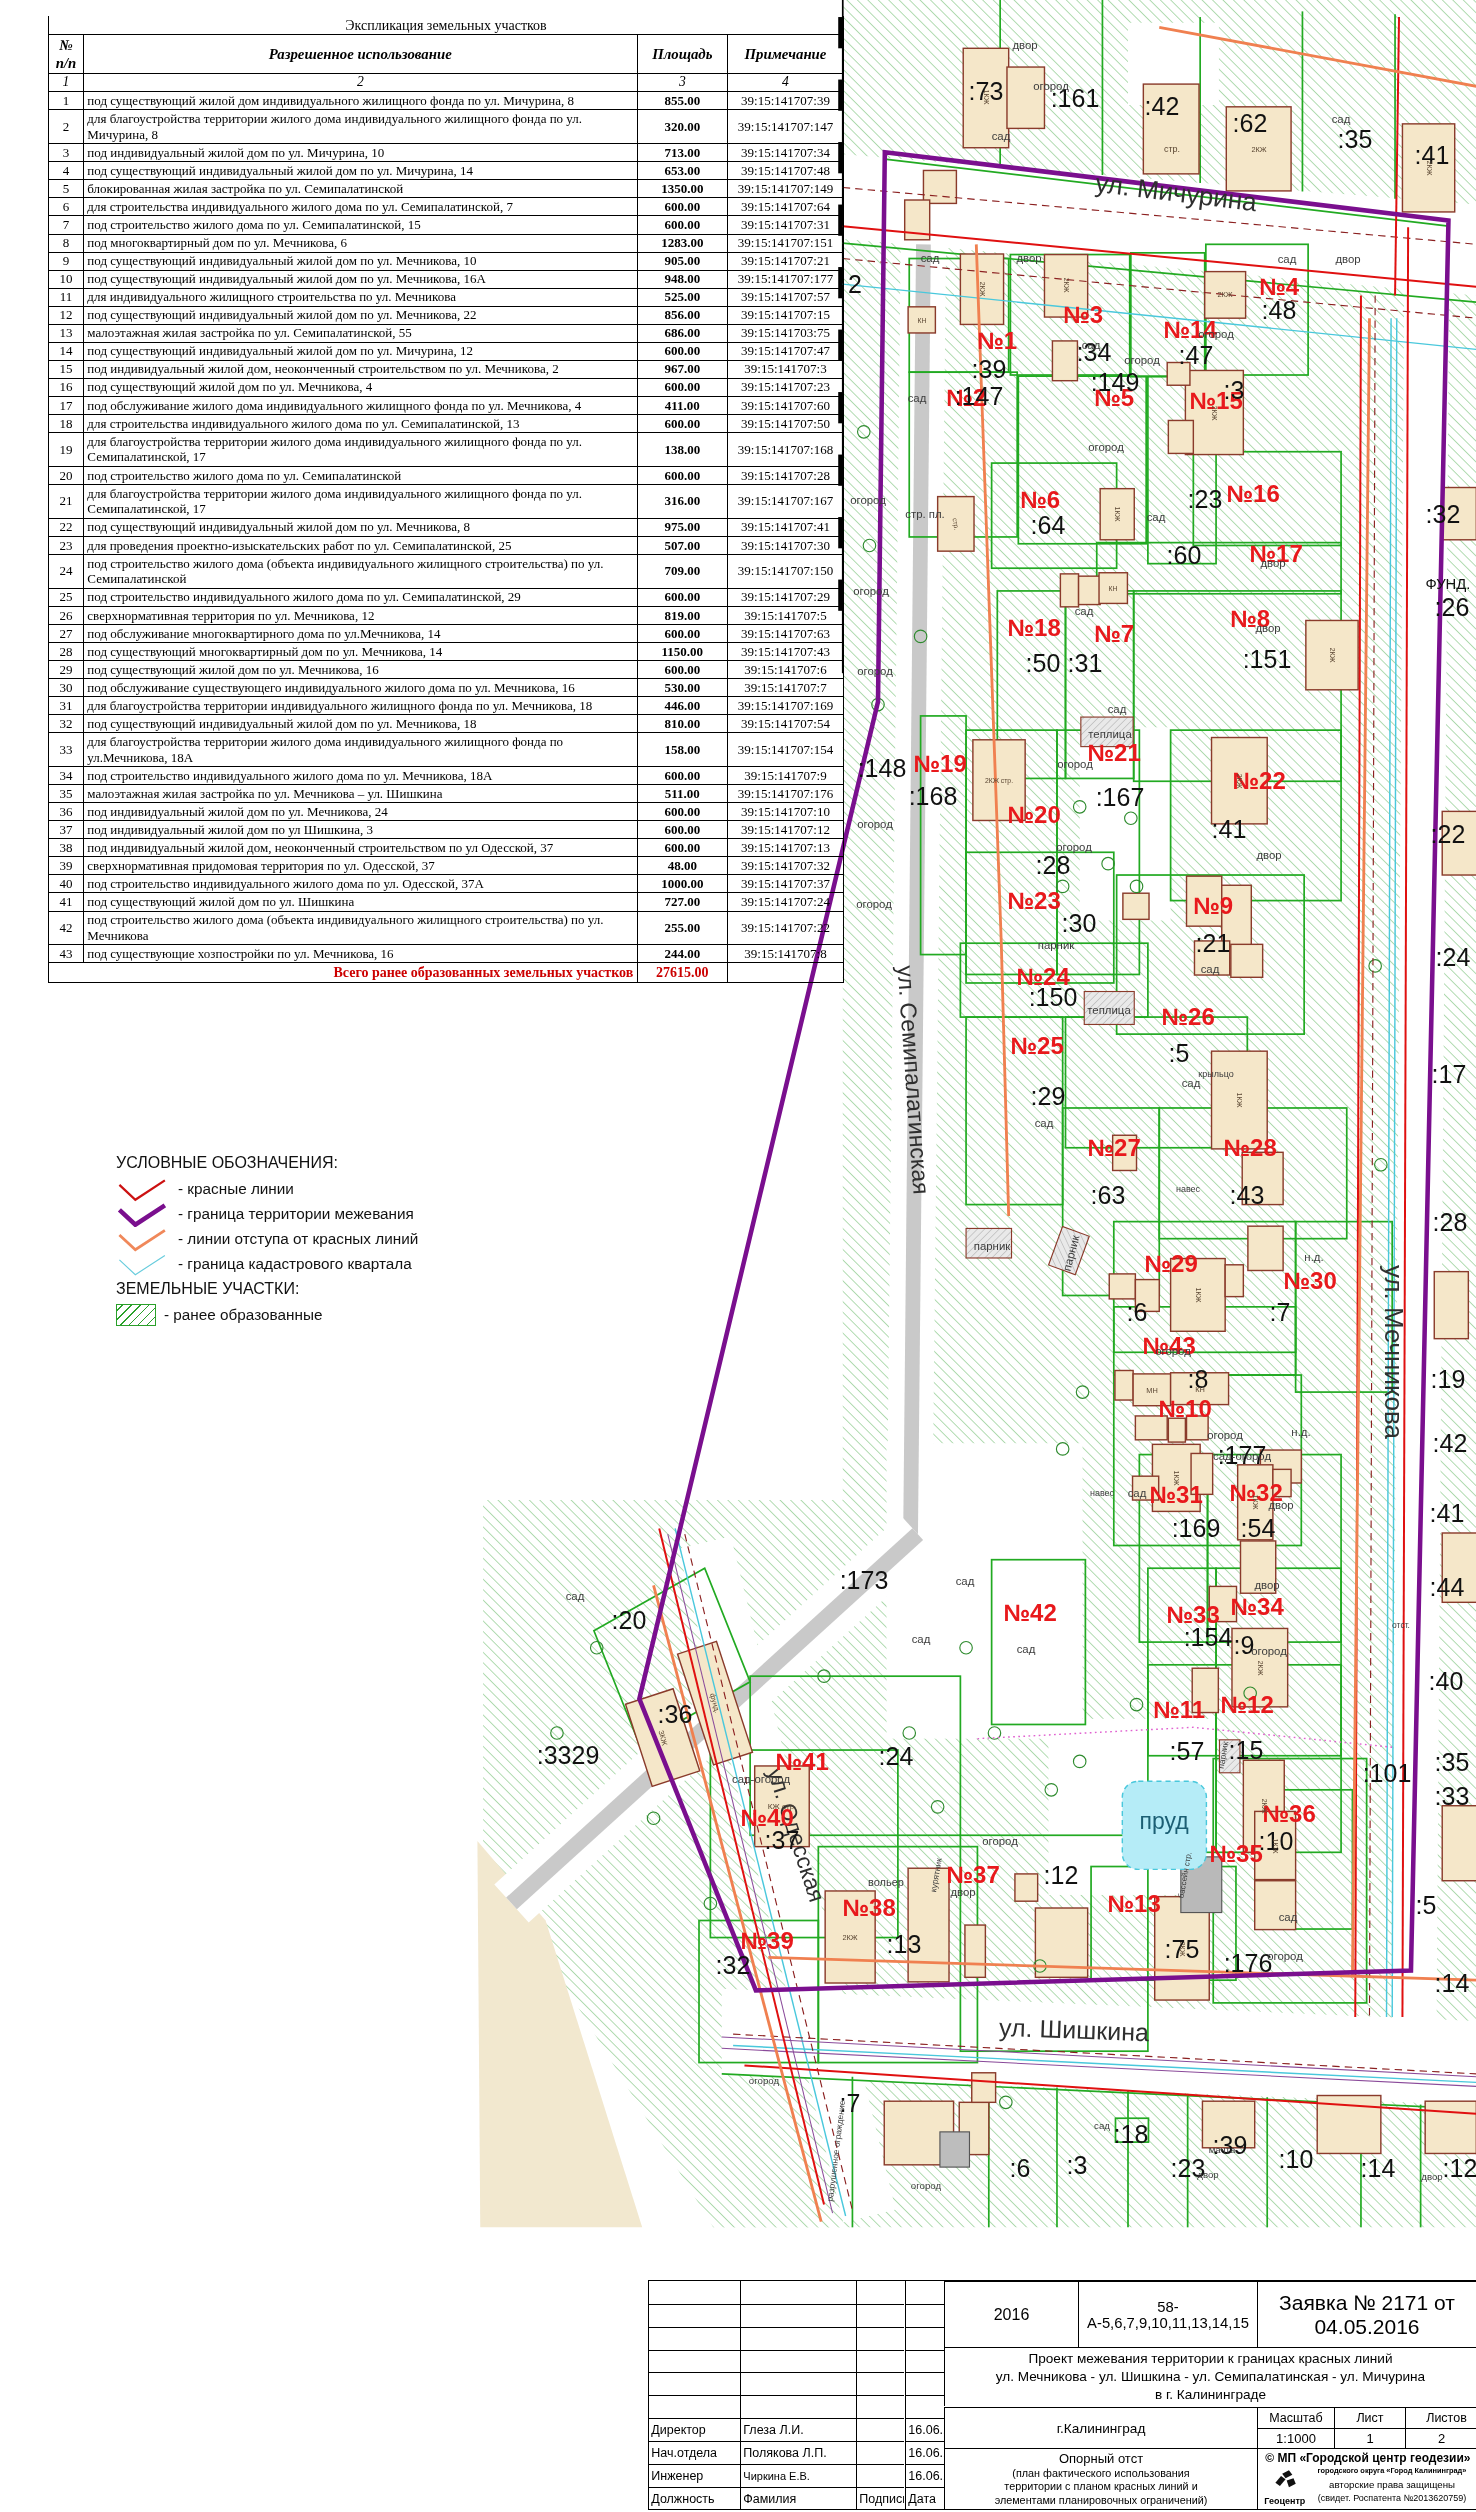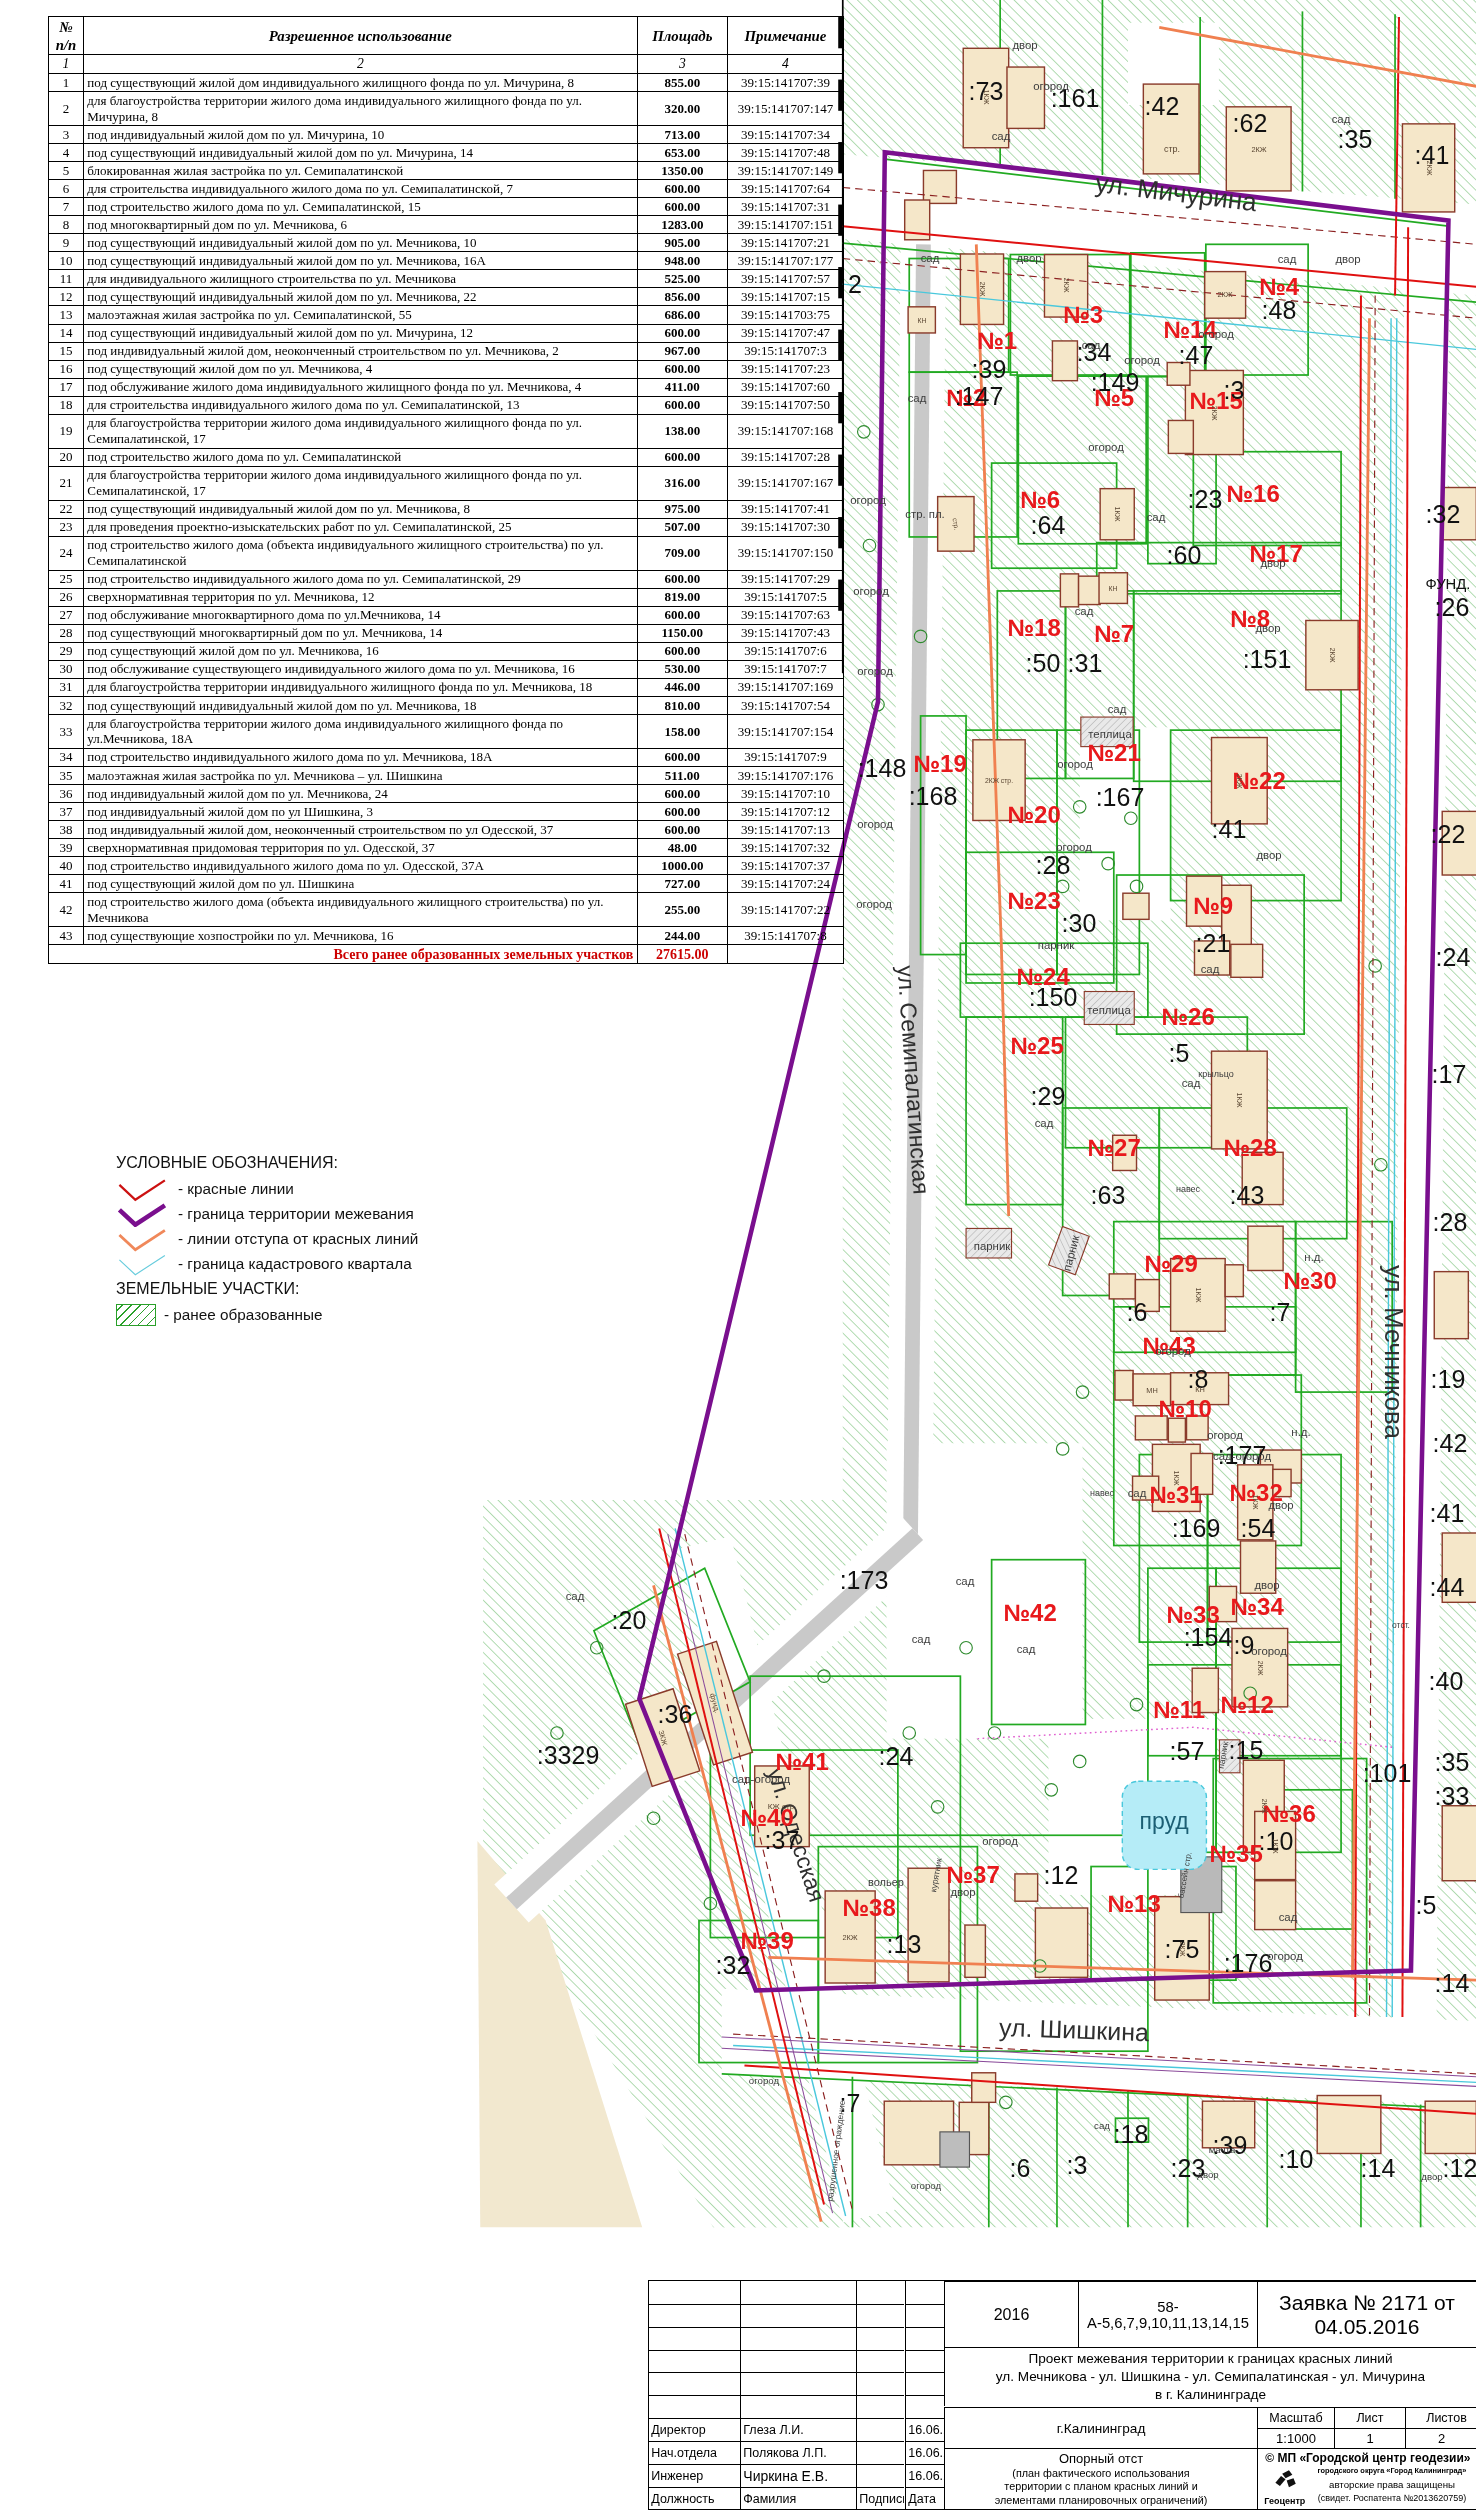--- a/index.html
+++ b/index.html
@@ -549,20 +549,23 @@
       <span class="ml bld-label" style="left: 1182px; top: 1949px; transform: translate(-50%, -50%) rotate(90deg);">2КЖ</span>
       <span class="ml bld-label" style="left: 663px; top: 1738px; transform: translate(-50%, -50%) rotate(75deg);">3КЖ</span>
       <span class="ml bld-label" style="left: 715px; top: 1703px; transform: translate(-50%, -50%) rotate(75deg); font-size: 7.4px;">фунд.</span>
       <span class="ml bld-label" style="left: 1275px; top: 1846px; transform: translate(-50%, -50%) rotate(90deg);">1КЖ</span>
       <span class="ml pond-label" style="left: 1164px; top: 1821px;">пруд</span>
     </div>
 
   <table id="spec-table">
     <tbody>
       <tr>
+          <td class="subtitle" colspan="4">Экспликация земельных участков</td>
+        </tr>
+      <tr>
         <th>№ п/п</th>
         <th>Разрешенное использование</th>
         <th>Площадь</th>
         <th>Примечание</th>
       </tr>
       <tr>
         <td class="colnum">1</td>
         <td class="colnum">2</td>
         <td class="colnum">3</td>
         <td class="colnum">4</td>
@@ -903,21 +906,21 @@
         <div class="abs" style="left: 256px; top: 114px; width: 40px; height: 23px; border-top: 1.1px solid rgb(0, 0, 0); border-left: 1.1px solid rgb(0, 0, 0); font-size: 12.5px; display: flex; align-items: center; padding-left: 2.3px; box-sizing: border-box; overflow: hidden;"></div>
         <div class="abs" style="left: 0px; top: 137px; width: 91px; height: 23px; border-top: 1.1px solid rgb(0, 0, 0); border-left: 0px solid rgb(0, 0, 0); font-size: 12.5px; display: flex; align-items: center; padding-left: 2.3px; box-sizing: border-box; overflow: hidden;">Директор</div>
         <div class="abs" style="left: 91px; top: 137px; width: 116px; height: 23px; border-top: 1.1px solid rgb(0, 0, 0); border-left: 1.1px solid rgb(0, 0, 0); font-size: 12.5px; display: flex; align-items: center; padding-left: 2.3px; box-sizing: border-box; overflow: hidden;">Глеза Л.И.</div>
         <div class="abs" style="left: 207px; top: 137px; width: 48px; height: 23px; border-top: 1.1px solid rgb(0, 0, 0); border-left: 1.1px solid rgb(0, 0, 0); font-size: 12.5px; display: flex; align-items: center; padding-left: 2.3px; box-sizing: border-box; overflow: hidden;"></div>
         <div class="abs" style="left: 256px; top: 137px; width: 40px; height: 23px; border-top: 1.1px solid rgb(0, 0, 0); border-left: 1.1px solid rgb(0, 0, 0); font-size: 12.5px; display: flex; align-items: center; padding-left: 2.3px; box-sizing: border-box; overflow: hidden;">16.06.16</div>
         <div class="abs" style="left: 0px; top: 160px; width: 91px; height: 23px; border-top: 1.1px solid rgb(0, 0, 0); border-left: 0px solid rgb(0, 0, 0); font-size: 12.5px; display: flex; align-items: center; padding-left: 2.3px; box-sizing: border-box; overflow: hidden;">Нач.отдела</div>
         <div class="abs" style="left: 91px; top: 160px; width: 116px; height: 23px; border-top: 1.1px solid rgb(0, 0, 0); border-left: 1.1px solid rgb(0, 0, 0); font-size: 12.5px; display: flex; align-items: center; padding-left: 2.3px; box-sizing: border-box; overflow: hidden;">Полякова Л.П.</div>
         <div class="abs" style="left: 207px; top: 160px; width: 48px; height: 23px; border-top: 1.1px solid rgb(0, 0, 0); border-left: 1.1px solid rgb(0, 0, 0); font-size: 12.5px; display: flex; align-items: center; padding-left: 2.3px; box-sizing: border-box; overflow: hidden;"></div>
         <div class="abs" style="left: 256px; top: 160px; width: 40px; height: 23px; border-top: 1.1px solid rgb(0, 0, 0); border-left: 1.1px solid rgb(0, 0, 0); font-size: 12.5px; display: flex; align-items: center; padding-left: 2.3px; box-sizing: border-box; overflow: hidden;">16.06.16</div>
         <div class="abs" style="left: 0px; top: 183px; width: 91px; height: 23px; border-top: 1.1px solid rgb(0, 0, 0); border-left: 0px solid rgb(0, 0, 0); font-size: 12.5px; display: flex; align-items: center; padding-left: 2.3px; box-sizing: border-box; overflow: hidden;">Инженер</div>
-        <div class="abs" style="left: 91px; top: 183px; width: 116px; height: 23px; border-top: 1.1px solid rgb(0, 0, 0); border-left: 1.1px solid rgb(0, 0, 0); font-size: 14px; display: flex; align-items: center; padding-left: 2.3px; box-sizing: border-box; overflow: hidden;">Чиркина Е.В.</div>
+        <div class="abs" style="left: 91px; top: 183px; width: 116px; height: 23px; border-top: 1.1px solid rgb(0, 0, 0); border-left: 1.1px solid rgb(0, 0, 0); font-size: 11px; display: flex; align-items: center; padding-left: 2.3px; box-sizing: border-box; overflow: hidden;">Чиркина Е.В.</div>
         <div class="abs" style="left: 207px; top: 183px; width: 48px; height: 23px; border-top: 1.1px solid rgb(0, 0, 0); border-left: 1.1px solid rgb(0, 0, 0); font-size: 12.5px; display: flex; align-items: center; padding-left: 2.3px; box-sizing: border-box; overflow: hidden;"></div>
         <div class="abs" style="left: 256px; top: 183px; width: 40px; height: 23px; border-top: 1.1px solid rgb(0, 0, 0); border-left: 1.1px solid rgb(0, 0, 0); font-size: 12.5px; display: flex; align-items: center; padding-left: 2.3px; box-sizing: border-box; overflow: hidden;">16.06.16</div>
         <div class="abs" style="left: 0px; top: 206px; width: 91px; height: 23px; border-top: 1.1px solid rgb(0, 0, 0); border-left: 0px solid rgb(0, 0, 0); font-size: 12.5px; display: flex; align-items: center; padding-left: 2.3px; box-sizing: border-box; overflow: hidden;">Должность</div>
         <div class="abs" style="left: 91px; top: 206px; width: 116px; height: 23px; border-top: 1.1px solid rgb(0, 0, 0); border-left: 1.1px solid rgb(0, 0, 0); font-size: 12.5px; display: flex; align-items: center; padding-left: 2.3px; box-sizing: border-box; overflow: hidden;">Фамилия</div>
         <div class="abs" style="left: 207px; top: 206px; width: 48px; height: 23px; border-top: 1.1px solid rgb(0, 0, 0); border-left: 1.1px solid rgb(0, 0, 0); font-size: 12.5px; display: flex; align-items: center; padding-left: 2.3px; box-sizing: border-box; overflow: hidden;">Подпись</div>
         <div class="abs" style="left: 256px; top: 206px; width: 40px; height: 23px; border-top: 1.1px solid rgb(0, 0, 0); border-left: 1.1px solid rgb(0, 0, 0); font-size: 12.5px; display: flex; align-items: center; padding-left: 2.3px; box-sizing: border-box; overflow: hidden;">Дата</div>
       </div>
 
     <div class="abs cell ctr" style="left:295px;top:0;width:134px;height:66px;font-size:16px;">2016</div>
     <div class="abs cell ctr" style="left:429px;top:0;width:179px;height:66px;font-size:14.8px;">58-А-5,6,7,9,10,11,13,14,15</div>

